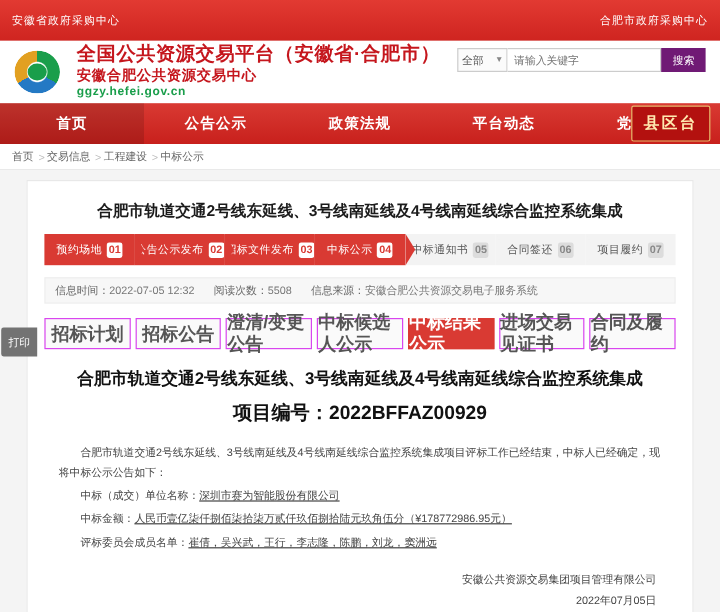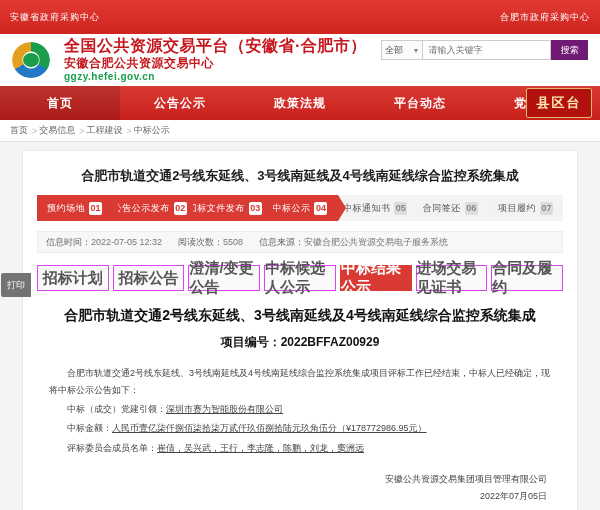--- a/index.html
+++ b/index.html
@@ -268,21 +268,21 @@
   .notice h2 {
     text-align: center;
     font-size: 14px;
     font-weight: bold;
     color: #111;
     margin: 6px 0 2px 0;
     line-height: 1.5;
   }
   .notice h3 {
     text-align: center;
-    font-size: 12px;
+    font-size: 16px;
     color: #111;
     margin: 8px 0 0 0;
     font-weight: bold;
   }
   .ntext {
     font-size: 9px;
     color: #444;
     line-height: 1.9;
     margin-top: 14px;
   }
@@ -426,21 +426,21 @@
 
     <div class="notice">
       <h2>合肥市轨道交通2号线东延线、3号线南延线及4号线南延线综合监控系统集成</h2>
       <h3>
         <span>项目编号：</span><span>2022BFFAZ00929</span>
       </h3>
 
       <div class="ntext">
         <p class="indent">合肥市轨道交通2号线东延线、3号线南延线及4号线南延线综合监控系统集成项目评标工作已经结束，中标人已经确定，现将中标公示公告如下：</p>
         <p class="indent">
-          <span class="row-lbl">中标（成交）党建引领：</span><span class="u">深圳市赛为智能股份有限公司</span>
+          <span class="row-lbl">中标（成交）单位名称：</span><span class="u">深圳市赛为智能股份有限公司</span>
         </p>
         <p class="indent">
           <span class="row-lbl">中标金额：</span><span class="u">人民币壹亿柒仟捌佰柒拾柒万贰仟玖佰捌拾陆元玖角伍分（¥178772986.95元）</span>
         </p>
         <p class="indent">
           <span class="row-lbl">评标委员会成员名单：</span><span class="u">崔倩，吴兴武，王行，李志隆，陈鹏，刘龙，窦洲远</span>
         </p>
       </div>
 
       <div class="signoff">

